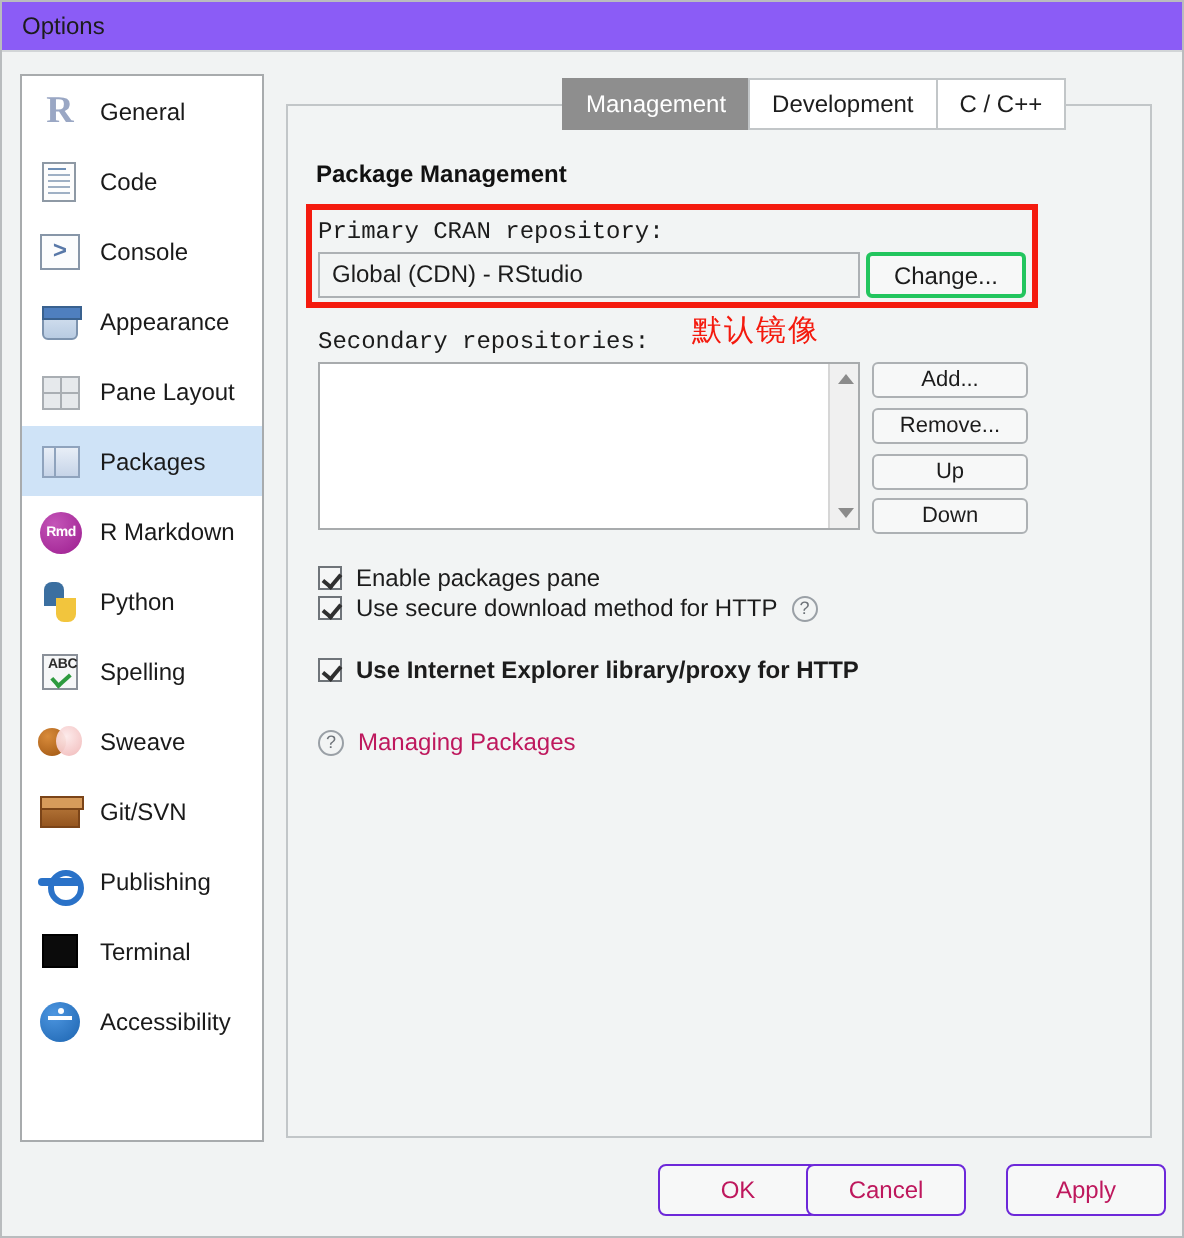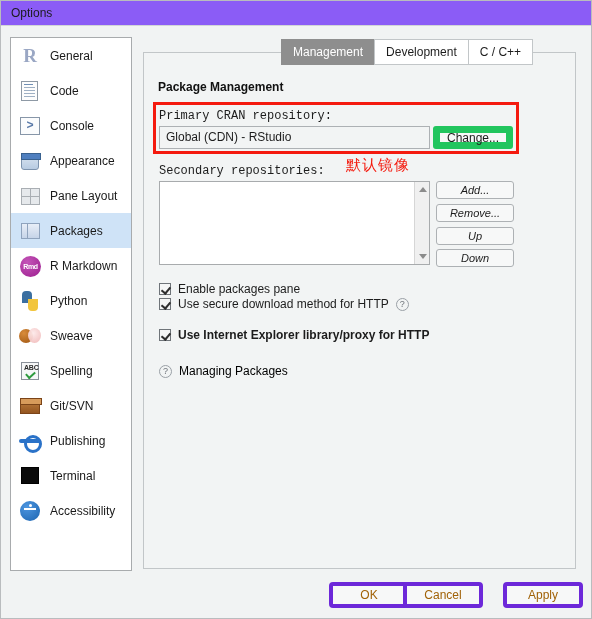--- a/index.html
+++ b/index.html
@@ -266,21 +266,21 @@
     font-size: 12px;
     color: #1c1c1c;
     padding: 0 6px;
     line-height: 21px;
     display: flex; align-items: center;
   }
   #btn-change {
     position: absolute; left: 289px; top: 73px;
     width: 80px; height: 23px;
     background: #f7f8f8;
-    border: 7px solid #22c55e;
+    border: 2px solid #22c55e;
     border-radius: 3px;
     font-size: 12px; color: #1c1c1c;
     display: flex; align-items: center; justify-content: center;
     cursor: default;
     text-align: right;
   }
 
   #redbox {
     position: absolute; left: 9px; top: 49px;
     width: 366px; height: 52px;
@@ -320,21 +320,20 @@
 
   .side-btn {
     position: absolute; left: 292px;
     width: 78px; height: 18px;
     background: #f7f8f8;
     border: 1px solid #adb1b4;
     border-radius: 3px;
     font-size: 11px; color: #1c1c1c;
     display: flex; align-items: center; justify-content: center;
     cursor: default;
-    font-style: italic;
   }
   #sbtn-0 { top: 128px; }
   #sbtn-1 { top: 151px; }
   #sbtn-2 { top: 174px; }
   #sbtn-3 { top: 196px; }
 
   .chk-row {
     position: absolute; left: 15px;
     display: flex; align-items: center;
     font-size: 12px; color: #1c1c1c;
@@ -369,32 +368,32 @@
     flex: 0 0 13px;
     font-family: "Liberation Sans", sans-serif;
   }
 
   #link-row {
     position: absolute; left: 15px; top: 311px;
     display: flex; align-items: center;
   }
   #link-row .help-ic { margin-left: 0; margin-right: 7px; }
   #link-text {
-    font-size: 12px; color: #000000;
+    font-size: 12px; color: #be185d;
     cursor: pointer;
   }
 
   
   .footer-btn {
     position: absolute;
     width: 80px; height: 26px;
     background: #f7f8f8;
-    border: 4px solid #6d28d9;
+    border: 1px solid #6d28d9;
     border-radius: 4px;
-    font-size: 12px; color: #a16207;
+    font-size: 12px; color: #be185d;
     display: flex; align-items: center; justify-content: center;
     cursor: default;
   }
   #fb-0 { left: 328px; top: 581px; }
   #fb-1 { left: 402px; top: 581px; }
   #fb-2 { left: 502px; top: 581px; }
 </style>
 </head>
 <body>
 
@@ -454,35 +453,35 @@
         <span class="lbl">R Markdown</span>
       </div>
       <div class="side-item">
         <span class="ico">
           <div class="ic-py"></div>
         </span>
         <span class="lbl">Python</span>
       </div>
       <div class="side-item">
         <span class="ico">
-          <div class="ic-sweave"></div>
-        </span>
-        <span class="lbl">Sweave</span>
-      </div>
-      <div class="side-item">
-        <span class="ico">
           <div class="ic-spell">
             <b>ABC</b>
             <s></s>
           </div>
         </span>
         <span class="lbl">Spelling</span>
       </div>
       <div class="side-item">
         <span class="ico">
+          <div class="ic-sweave"></div>
+        </span>
+        <span class="lbl">Sweave</span>
+      </div>
+      <div class="side-item">
+        <span class="ico">
           <div class="ic-git"></div>
         </span>
         <span class="lbl">Git/SVN</span>
       </div>
       <div class="side-item">
         <span class="ico">
           <div class="ic-pub"></div>
         </span>
         <span class="lbl">Publishing</span>
       </div>

